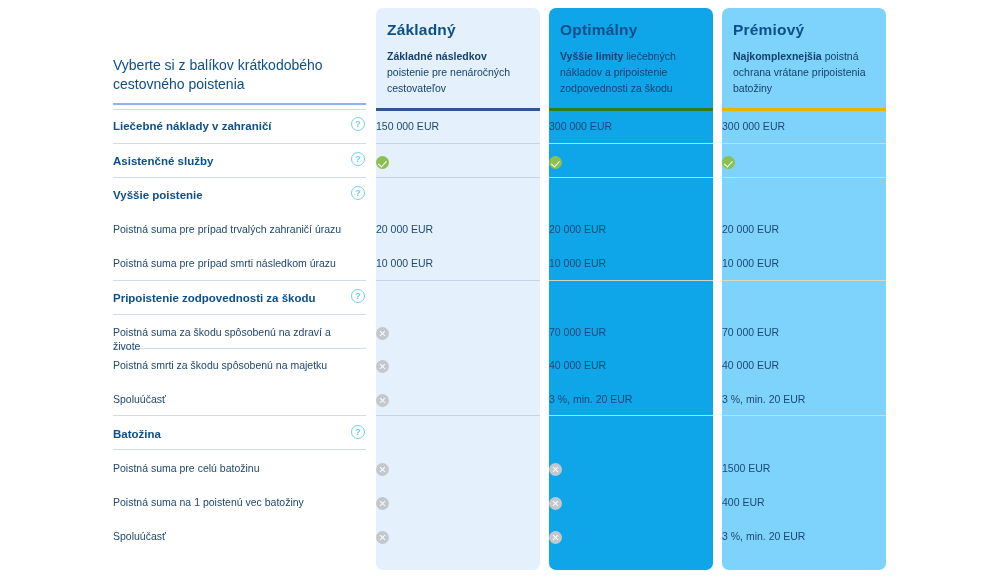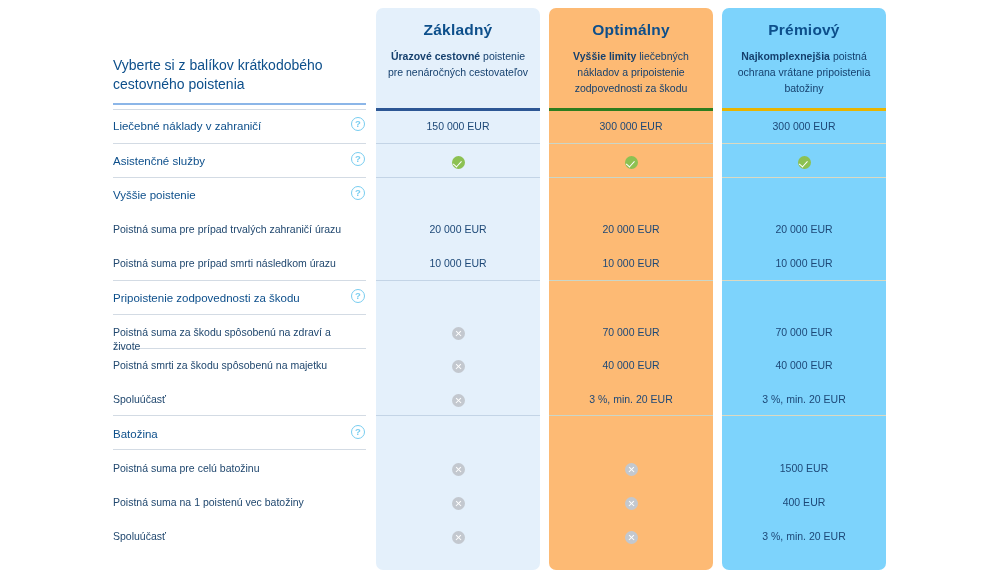--- a/index.html
+++ b/index.html
@@ -22,28 +22,28 @@
   
   .plan-col {
     position: absolute;
     top: 8px;
     width: 164px;
     height: 562px;
     border-radius: 7px;
     overflow: hidden;
   }
   .plan-col.basic    { left: 376px; background: #e4f0fb; }
-  .plan-col.optimal  { left: 549px; background: #fdba74; }
+  .plan-col.optimal  { left: 549px; background: #0ea5e9; }
   .plan-col.premium  { left: 722px; background: #7dd3fc; }
 
   .plan-head {
     position: relative;
     height: 100px;
     padding: 13px 11px 0 11px;
-    text-align: center;
+    text-align: left;
   }
   .plan-title {
     font-size: 15.5px;
     font-weight: bold;
     color: #0d4f8b;
     letter-spacing: .2px;
     margin-bottom: 9px;
   }
   .plan-sub {
     font-size: 10.5px;
@@ -97,21 +97,21 @@
   }
   .row-label {
     position: absolute;
     left: 113px;
     width: 240px;
     color: #15406e;
     line-height: 14px;
   }
   .row.group > .row-label {
     font-size: 11.5px;
-    font-weight: normal;
+    font-weight: bold;
     color: #0d4f8b;
   }
   .row.sub > .row-label {
     font-size: 10.5px;
     font-weight: normal;
     color: #21486f;
   }
 
   .help-icon {
     position: absolute;
@@ -124,21 +124,21 @@
     font-size: 9.5px;
     line-height: 11.5px;
     text-align: center;
     font-weight: bold;
     background: #ffffff;
   }
 
   .cell {
     position: absolute;
     width: 164px;
-    text-align: center;
+    text-align: left;
     font-size: 10.5px;
     color: #1d4877;
     line-height: 14px;
   }
   .cell.c0 { left: 376px; }
   .cell.c1 { left: 549px; }
   .cell.c2 { left: 722px; }
 
   
   .sep {
@@ -184,21 +184,21 @@
 </style>
 </head>
 <body>
 
 <div id="page">
 
   <div id="plan-columns">
       <div class="plan-col basic">
         <div class="plan-head">
           <div class="plan-title">Základný</div>
-          <div class="plan-sub"><b>Úrazové cestovné</b><span> poistenie pre nenáročných cestovateľov</span></div>
+          <div class="plan-sub"><b>Základné následkov</b><span> poistenie pre nenáročných cestovateľov</span></div>
         </div>
         <div class="plan-accent"></div>
       </div>
       <div class="plan-col optimal">
         <div class="plan-head">
           <div class="plan-title">Optimálny</div>
           <div class="plan-sub"><b>Vyššie limity</b><span> liečebných nákladov a pripoistenie zodpovednosti za škodu</span></div>
         </div>
         <div class="plan-accent"></div>
       </div>

